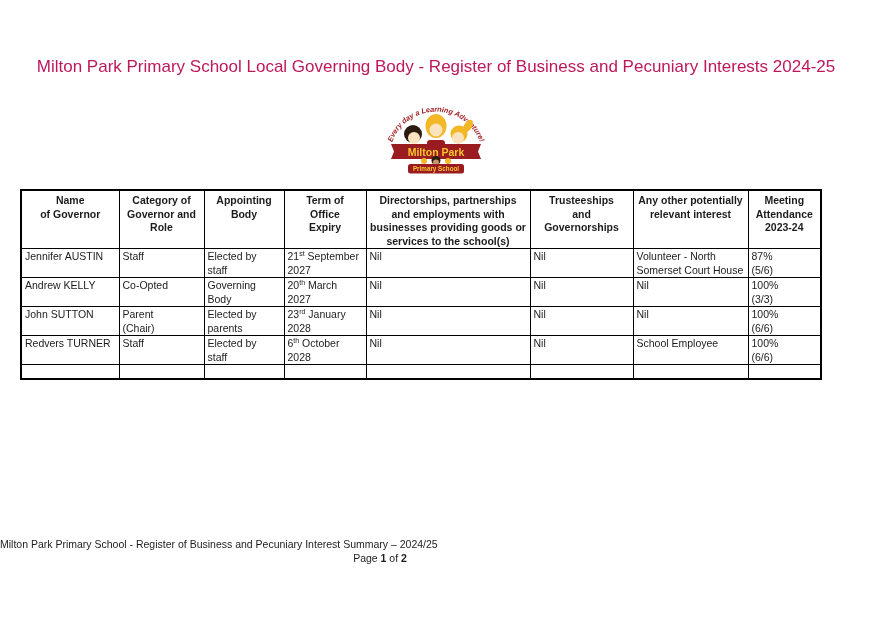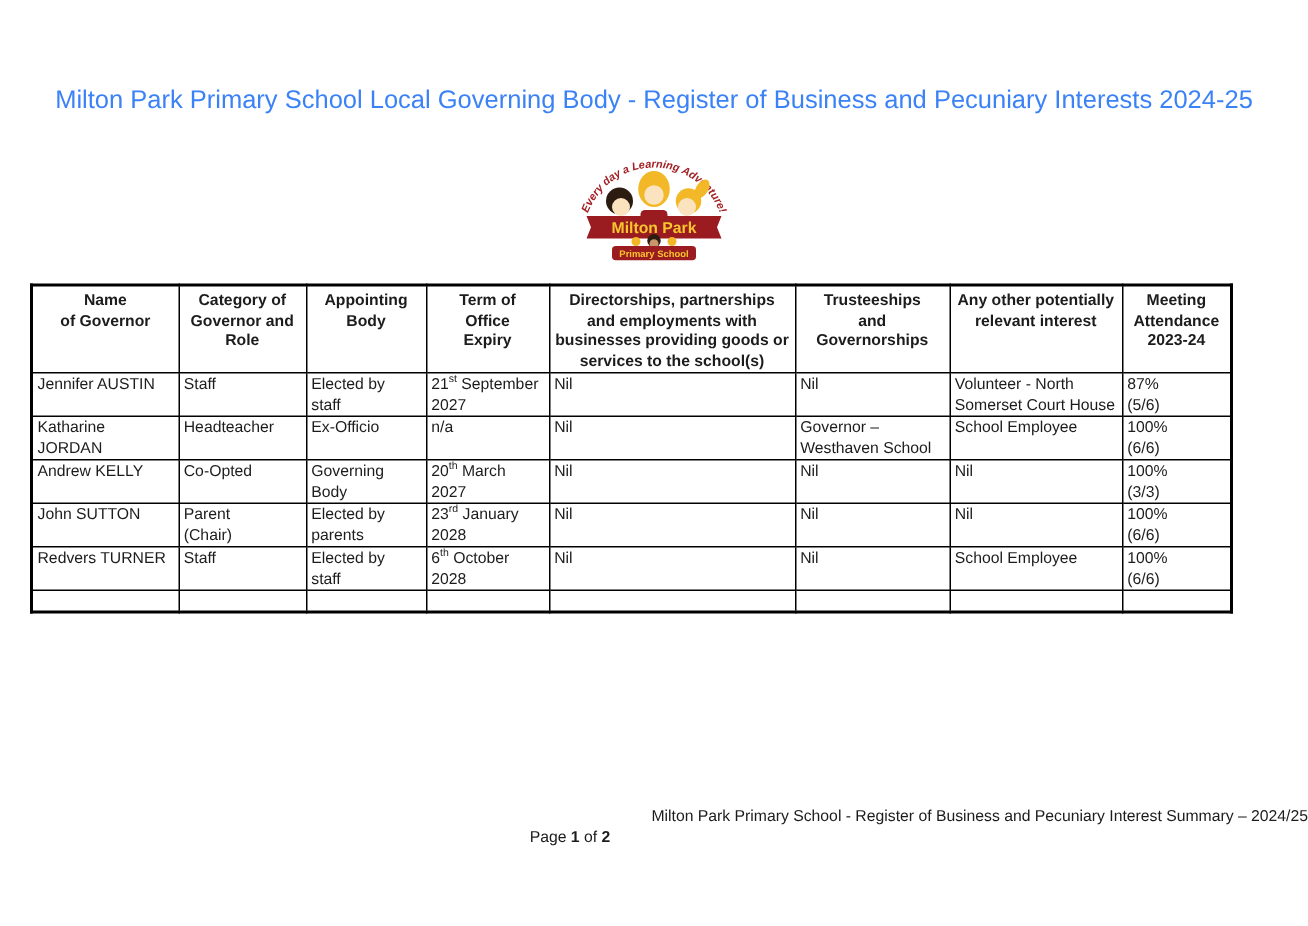--- a/index.html
+++ b/index.html
@@ -8,21 +8,21 @@
     background: #ffffff;
     font-family: "Liberation Sans", sans-serif;
     color: #1c1c1c;
     position: relative;
     overflow: hidden;
   }
   .doc-title {
     position: absolute; top: 57px; left: 0; width: 872px;
     text-align: center;
     font-size: 17px; line-height: 20px; font-weight: 400;
-    color: #3b82f6;
+    color: #be185d;
   }
   .logo-wrap {
     position: absolute; top: 95px; left: 381px;
     width: 110px; height: 80px;
   }
   table.reg-table {
     position: absolute; top: 189px; left: 20px;
     width: 800px;
     border-collapse: collapse; table-layout: fixed;
     border: 2px solid #000;
@@ -39,21 +39,21 @@
   }
   .reg-table th {
     text-align: center;
     font-weight: bold;
     padding-top: 3px;
   }
   .c-name { font-weight: normal; }
   sup { font-size: 7px; line-height: 0; vertical-align: super; }
   .footer-line1 {
     position: absolute; top: 537px; left: 0; width: 872px;
-    text-align: right; font-size: 10.5px; line-height: 14px;
+    text-align: left; font-size: 10.5px; line-height: 14px;
   }
   .footer-line2 {
     position: absolute; top: 551px; left: 0; width: 760px;
     text-align: center; font-size: 10.5px; line-height: 14px;
   }
   .footer-line2 .pg-num { font-weight: bold; }
 </style>
 </head>
 <body>
 
@@ -148,32 +148,20 @@
 staff</td>
       <td><span>21</span><sup>st</sup><span> September
 2027</span></td>
       <td>Nil</td>
       <td>Nil</td>
       <td>Volunteer - North
 Somerset Court House</td>
       <td>87%
 (5/6)</td>
     </tr>
-    <tr style="height:29px">
-      <td class="c-name">Katharine JORDAN</td>
-      <td>Headteacher</td>
-      <td>Ex-Officio</td>
-      <td><span>n/a</span><sup></sup><span></span></td>
-      <td>Nil</td>
-      <td>Governor –
-Westhaven School</td>
-      <td>School Employee</td>
-      <td>100%
-(6/6)</td>
-    </tr>
     <tr style="height:28px">
       <td class="c-name">Andrew KELLY</td>
       <td>Co-Opted</td>
       <td>Governing
 Body</td>
       <td><span>20</span><sup>th</sup><span> March
 2027</span></td>
       <td>Nil</td>
       <td>Nil</td>
       <td>Nil</td>

